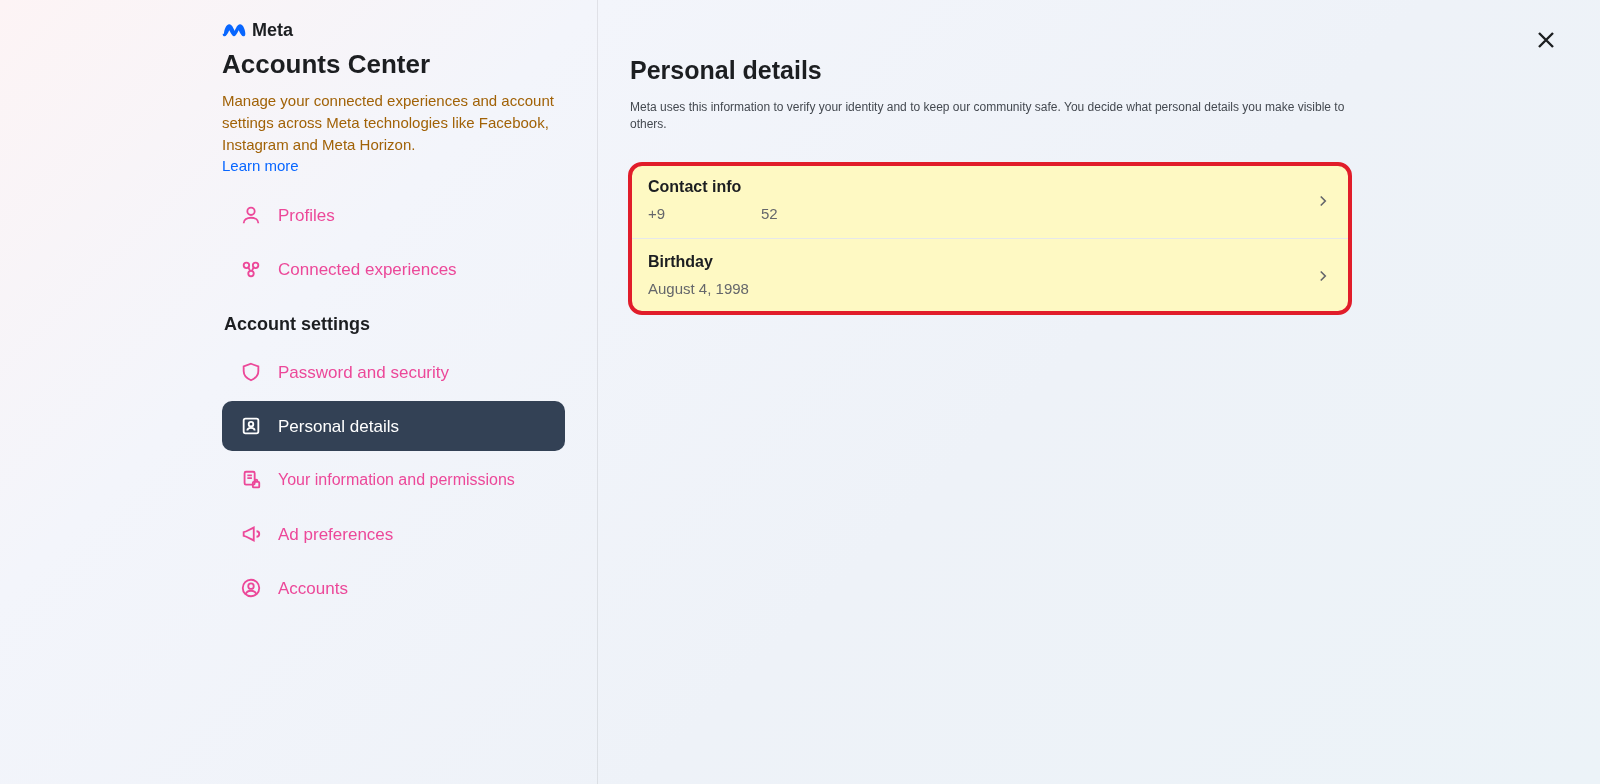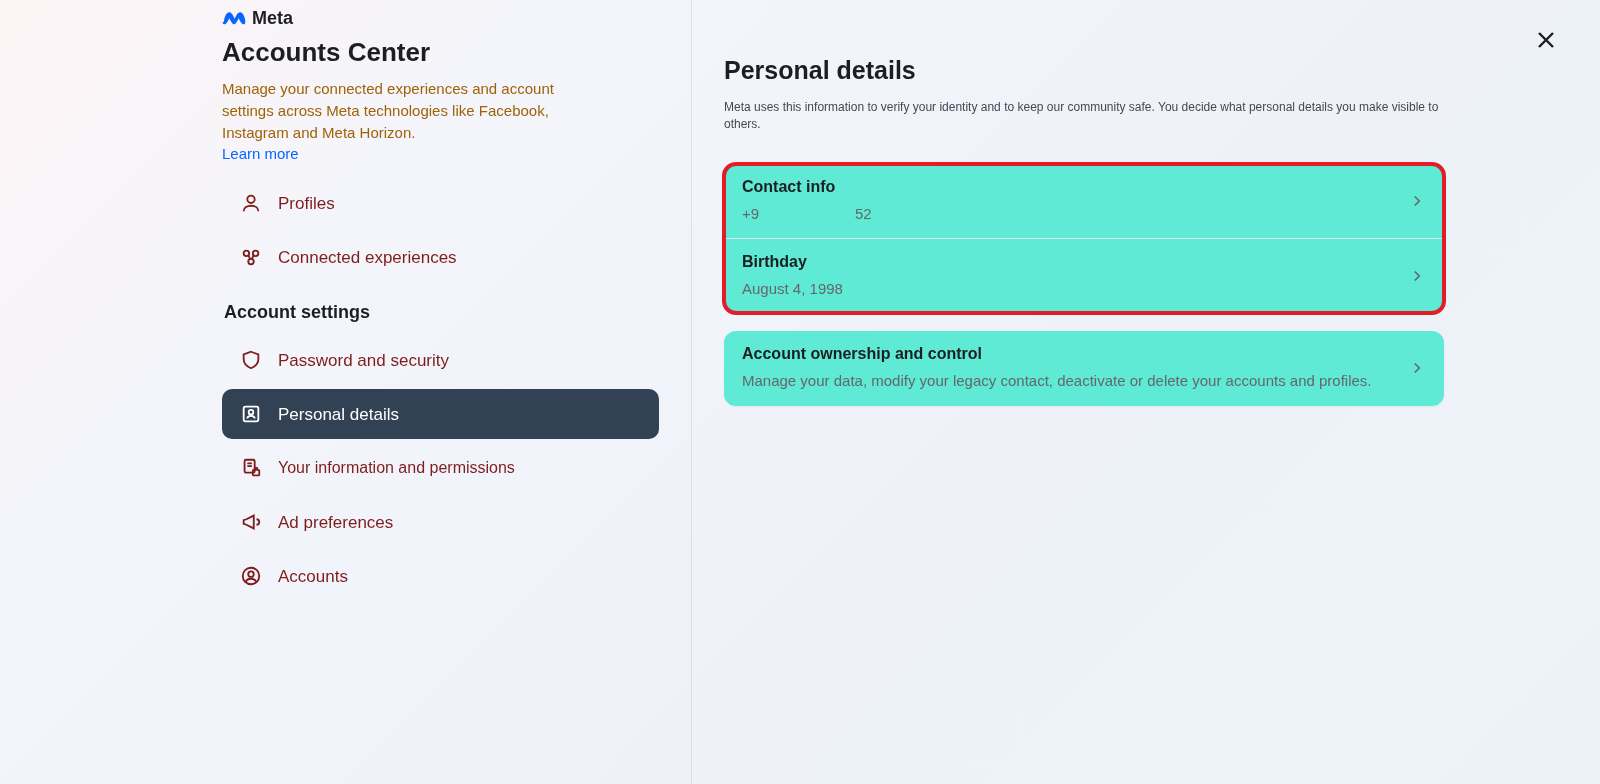--- a/index.html
+++ b/index.html
@@ -10,22 +10,22 @@
     background: linear-gradient(135deg, #fdf4f5 0%, #f3f5fb 25%, #eef2f8 60%, #ecf3f8 100%);
     color: #1c1e21;
     overflow: hidden;
     position: relative;
   }
   .layout {
     display: flex;
     height: 100%;
   }
   .sidebar {
-    width: 692px;
-    padding: 8px 32px 24px 222px;
+    width: 598px;
+    padding: 20px 32px 24px 222px;
     border-right: 1px solid rgba(0,0,0,0.08);
     height: 100%;
   }
   .main {
     flex: 1;
     padding: 56px 32px 32px 32px;
     position: relative;
   }
   .close-btn {
     position: absolute;
@@ -73,21 +73,21 @@
     margin-bottom: 16px;
   }
   .nav-item {
     display: flex;
     align-items: center;
     gap: 16px;
     padding: 14px 18px;
     border-radius: 10px;
     cursor: pointer;
     font-size: 17px;
-    color: #7f1d1d;
+    color: #ec4899;
     margin-bottom: 4px;
   }
   .nav-item.active {
     background: #334155;
     color: #fff;
   }
   .nav-item .icon {
     width: 22px;
     height: 22px;
     display: flex;
@@ -110,21 +110,21 @@
     margin-bottom: 14px;
   }
   .page-desc {
     font-size: 12px;
     color: #444950;
     line-height: 1.45;
     max-width: 720px;
     margin-bottom: 30px;
   }
   .card {
-    background: #5eead4;
+    background: #fef9c3;
     border-radius: 12px;
     box-shadow: 0 1px 2px rgba(0,0,0,0.05);
     width: 720px;
     overflow: hidden;
     margin-bottom: 18px;
   }
   .card.highlight {
     outline: 4px solid #e11d2a;
     outline-offset: -2px;
   }
@@ -281,33 +281,20 @@
           <div class="row-sub">August 4, 1998</div>
         </div>
         <span class="chev">
           <svg viewBox="0 0 24 24" fill="none" stroke="currentColor" stroke-width="2.2">
               <path d="M9 6l6 6-6 6"></path>
             </svg>
         </span>
       </div>
     </div>
 
-    <div class="card">
-      <div class="row">
-        <div class="row-left">
-          <div class="row-title">Account ownership and control</div>
-          <div class="row-sub">Manage your data, modify your legacy contact, deactivate or delete your accounts and profiles.</div>
-        </div>
-        <span class="chev">
-          <svg viewBox="0 0 24 24" fill="none" stroke="currentColor" stroke-width="2.2">
-              <path d="M9 6l6 6-6 6"></path>
-            </svg>
-        </span>
-      </div>
-    </div>
   </main>
 </div>
 
 <div class="close-btn">
   <span>
     <svg viewBox="0 0 24 24" fill="none" stroke="#1c1e21" stroke-width="2.4">
         <path d="M5 5l14 14M19 5L5 19"></path>
       </svg>
   </span>
 </div>

